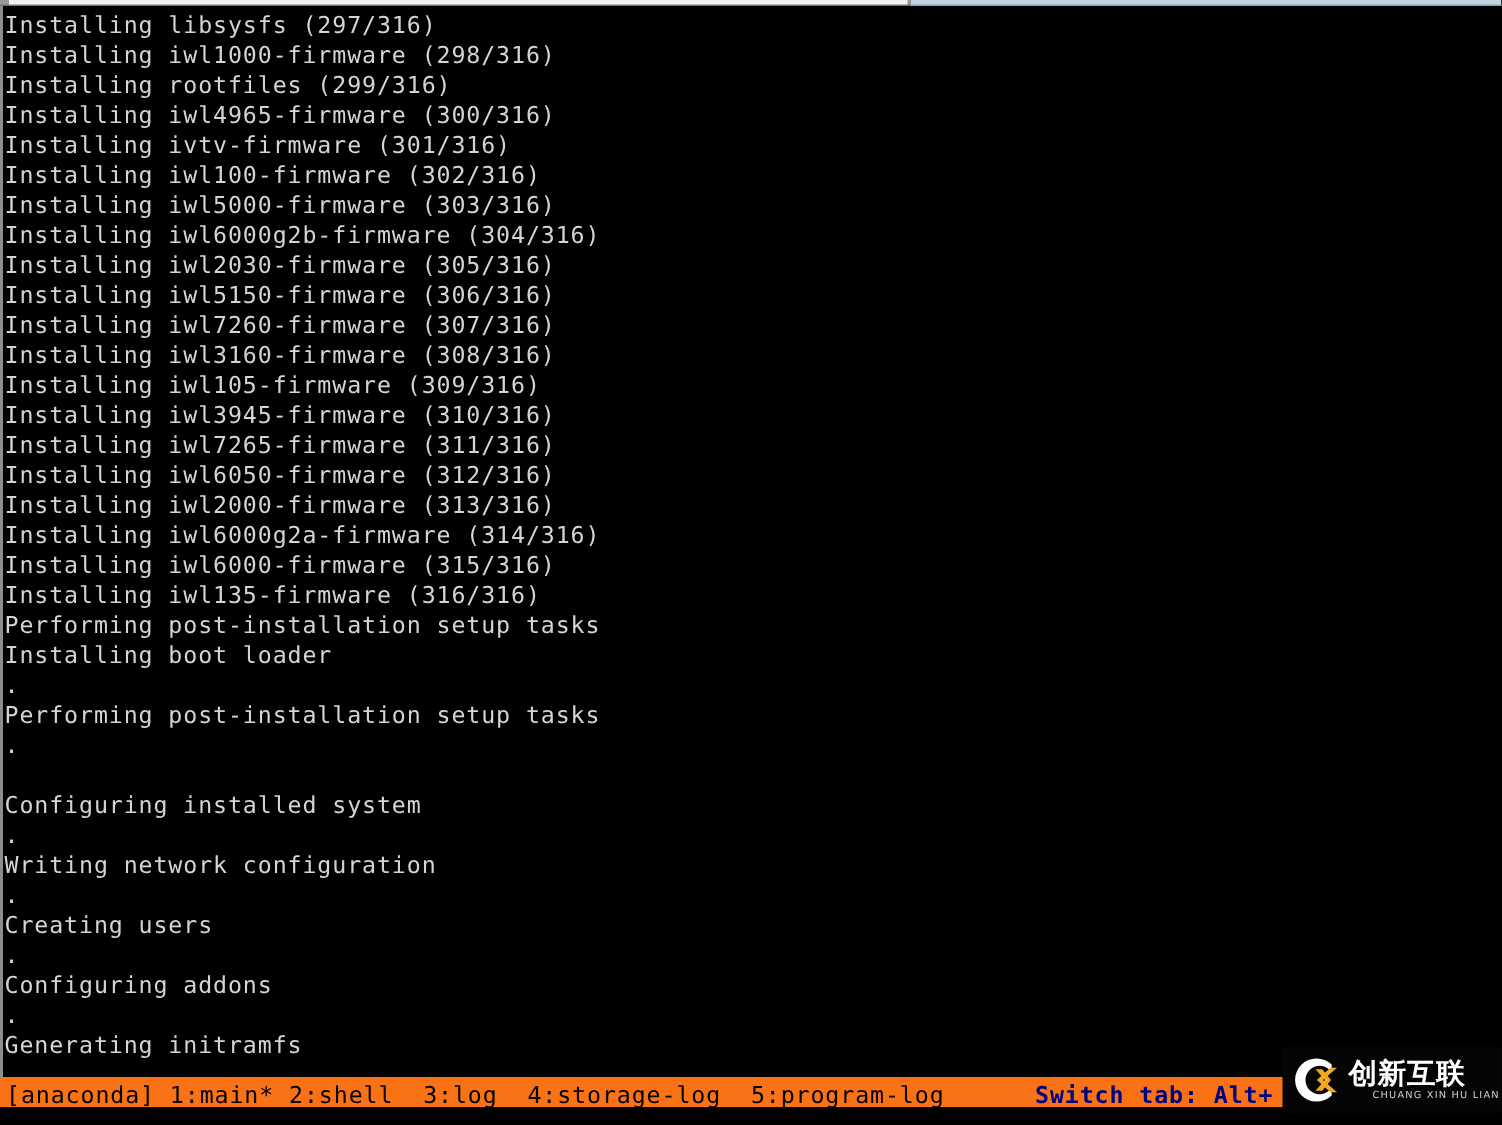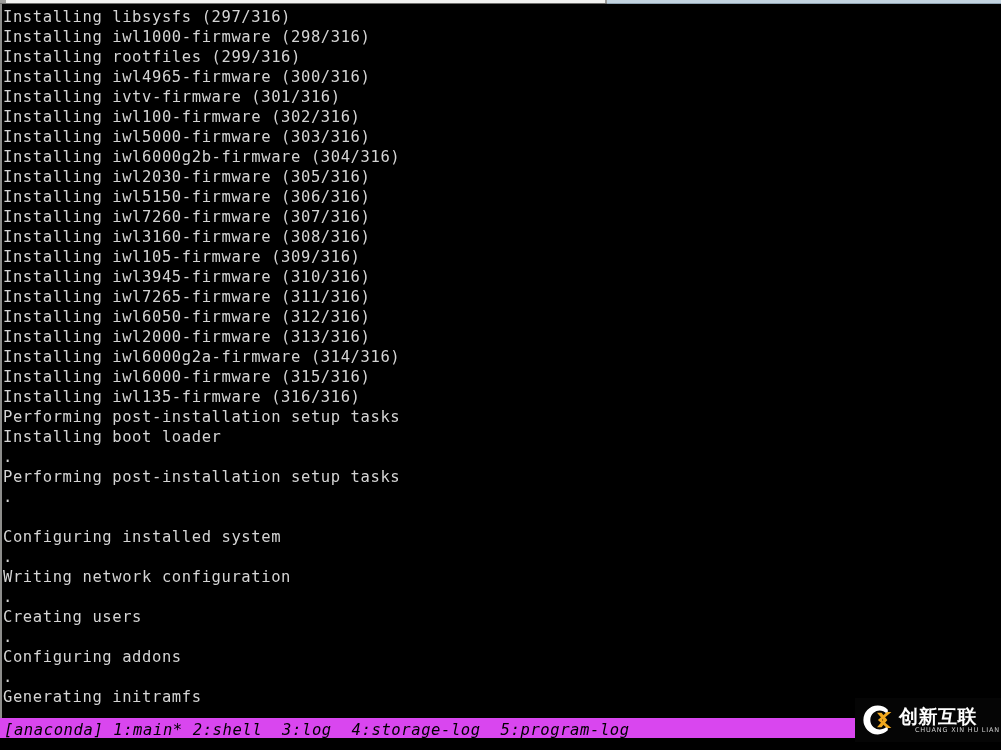--- a/index.html
+++ b/index.html
@@ -102,24 +102,23 @@
     line-height: 24px;
     letter-spacing: 0.6px;
     white-space: pre;
   }
   #statusbar .bar-green {
     position: absolute;
     left: 0;
     top: 0;
     width: 858px;
     height: 20px;
-    background: #d946ef;
+    background: #f97316;
     overflow: hidden;
     white-space: pre;
-    font-style: italic;
   }
   #statusbar .status-left {
     position: absolute;
     left: 4px;
     top: 0;
     color: #000000;
     white-space: pre;
   }
   #statusbar .status-right {
     position: absolute;
@@ -195,20 +194,21 @@
     <div class="seg-right"></div>
   </div>
 
   <div class="left-rule"></div>
 
   <div id="console"><div class="line">Installing libsysfs (297/316)</div><div class="line">Installing iwl1000-firmware (298/316)</div><div class="line">Installing rootfiles (299/316)</div><div class="line">Installing iwl4965-firmware (300/316)</div><div class="line">Installing ivtv-firmware (301/316)</div><div class="line">Installing iwl100-firmware (302/316)</div><div class="line">Installing iwl5000-firmware (303/316)</div><div class="line">Installing iwl6000g2b-firmware (304/316)</div><div class="line">Installing iwl2030-firmware (305/316)</div><div class="line">Installing iwl5150-firmware (306/316)</div><div class="line">Installing iwl7260-firmware (307/316)</div><div class="line">Installing iwl3160-firmware (308/316)</div><div class="line">Installing iwl105-firmware (309/316)</div><div class="line">Installing iwl3945-firmware (310/316)</div><div class="line">Installing iwl7265-firmware (311/316)</div><div class="line">Installing iwl6050-firmware (312/316)</div><div class="line">Installing iwl2000-firmware (313/316)</div><div class="line">Installing iwl6000g2a-firmware (314/316)</div><div class="line">Installing iwl6000-firmware (315/316)</div><div class="line">Installing iwl135-firmware (316/316)</div><div class="line">Performing post-installation setup tasks</div><div class="line">Installing boot loader</div><div class="line">.</div><div class="line">Performing post-installation setup tasks</div><div class="line">.</div><div class="line blank"> </div><div class="line">Configuring installed system</div><div class="line">.</div><div class="line">Writing network configuration</div><div class="line">.</div><div class="line">Creating users</div><div class="line">.</div><div class="line">Configuring addons</div><div class="line">.</div><div class="line">Generating initramfs</div></div>
 
   <div id="statusbar">
     <div class="bar-green">
       <span class="status-left">[anaconda] 1:main* 2:shell  3:log  4:storage-log  5:program-log</span>
+      <span class="status-right">Switch tab: Alt+</span>
     </div>
   </div>
 
   <div class="bottom-pad"></div>
 
   <div id="watermark">
     <svg class="mark" viewBox="0 0 40 40">
       <path d="M32 8.5 A16 16 0 1 0 32 31.5 L32 25.5 A10.5 10.5 0 1 1 32 14.5 Z" fill="#ffffff"></path>
       <path d="M20 12 L27 20 L20 28 L25 28 L31.5 20 L25 12 Z" fill="#f0a81e"></path>
       <path d="M31 11 L36 11 L25.5 20 L36 29 L31 29 L21 20 Z" fill="#f0a81e"></path>

